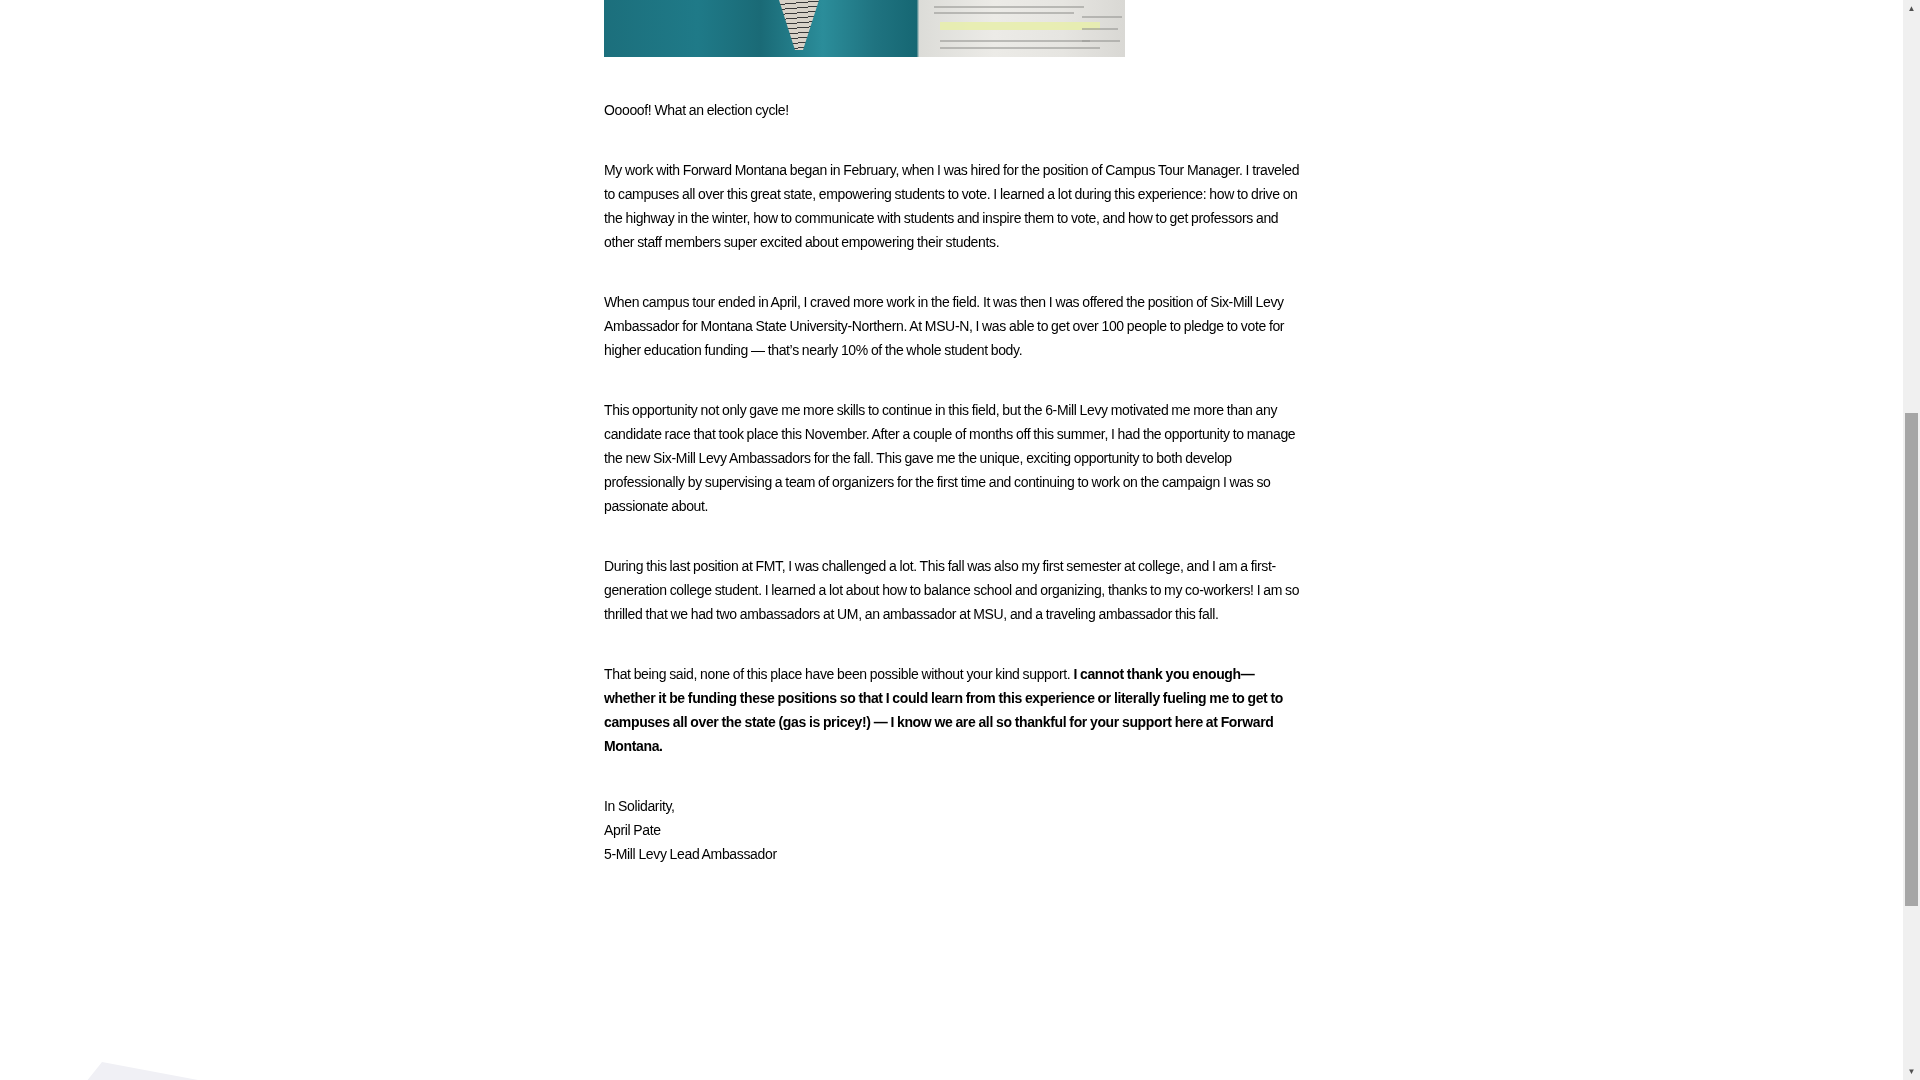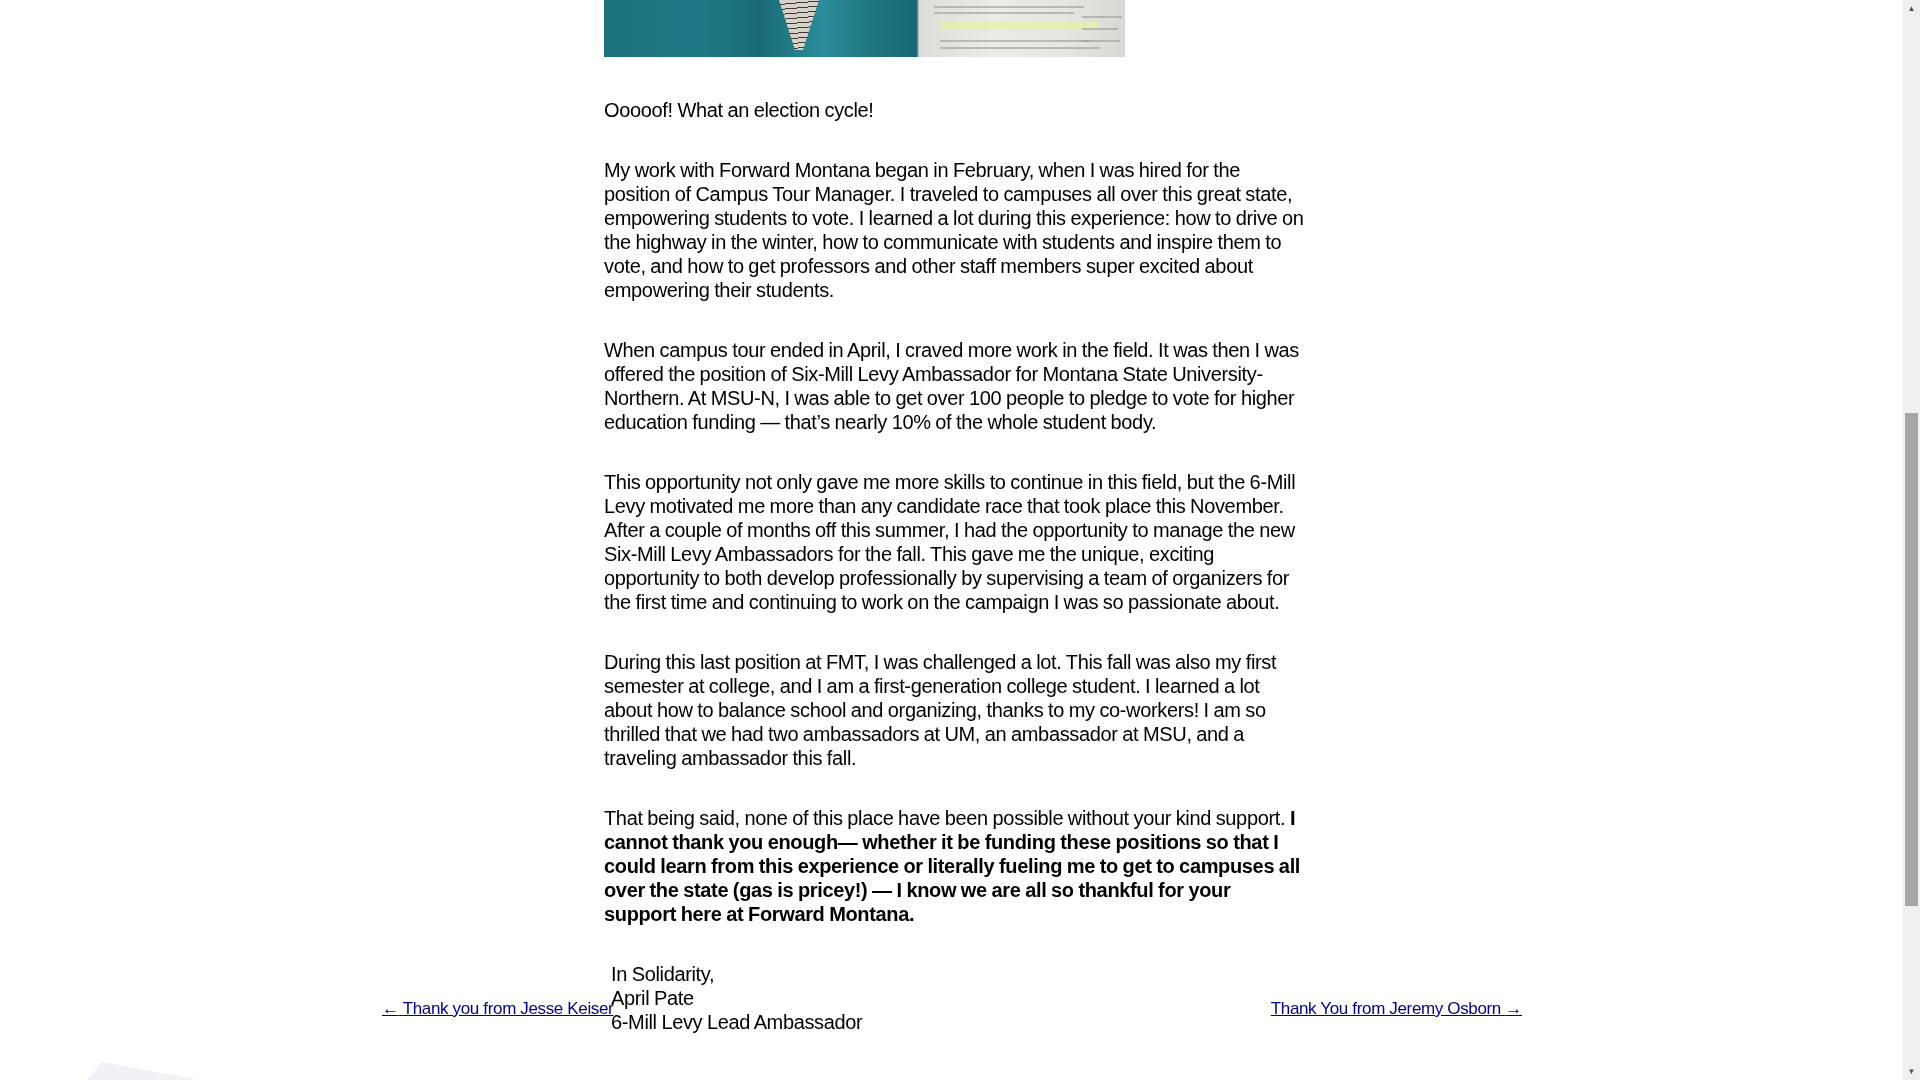--- a/index.html
+++ b/index.html
@@ -15,24 +15,24 @@
   }
   .hero-image .shirt {
     position: absolute; left: 175px; top: 0; width: 40px; height: 50px;
     background: repeating-linear-gradient(175deg, #d8d2c8 0 4px, #3a3a3a 4px 5px);
     clip-path: polygon(0 0, 100% 0, 60% 100%, 40% 100%);
   }
   .hero-image .doc-line { position: absolute; height: 2px; background: #9a9a96; opacity: .6; }
   .hero-image .hl { position: absolute; left: 336px; top: 22px; width: 160px; height: 8px; background: #e8eeaa; opacity: .85; }
   .content {
     position: absolute; left: 604px; top: 98px; width: 700px;
-    font-size: 20px; line-height: 24px; letter-spacing: -0.35px; word-spacing: -0.5px;
+    font-size: 14px; line-height: 24px; letter-spacing: -0.35px; word-spacing: -0.5px;
   }
   .content p { margin: 0 0 36px 0; }
-  .content p.sig { margin-bottom: 0; margin-left: 7px; }
+  .content p.sig { margin-bottom: 0; }
   .content b { font-weight: bold; margin-top: 36px; }
   .post-nav {
     position: absolute; top: 999px; left: 382px; width: 1140px; height: 24px;
     font-size: 17px; letter-spacing: -0.35px;
   }
   .post-nav a { color: #00008b; text-decoration: underline; position: absolute; top: 0; cursor: pointer; }
   .post-nav .prev { left: 0; }
   .post-nav .next { right: 0; }
   .deco {
     position: absolute; left: 78px; top: 1062px; width: 120px; height: 30px;
@@ -64,28 +64,24 @@
   <div class="content">
     <p>Ooooof! What an election cycle!</p>
     <p>My work with Forward Montana began in February, when I was hired for the position of Campus Tour Manager. I traveled to campuses all over this great state, empowering students to vote. I learned a lot during this experience: how to drive on the highway in the winter, how to communicate with students and inspire them to vote, and how to get professors and other staff members super excited about empowering their students.</p>
     <p>When campus tour ended in April, I craved more work in the field. It was then I was offered the position of Six-Mill Levy Ambassador for Montana State University-Northern. At MSU-N, I was able to get over 100 people to pledge to vote for higher education funding — that’s nearly 10% of the whole student body.</p>
     <p>This opportunity not only gave me more skills to continue in this field, but the 6-Mill Levy motivated me more than any candidate race that took place this November. After a couple of months off this summer, I had the opportunity to manage the new Six-Mill Levy Ambassadors for the fall. This gave me the unique, exciting opportunity to both develop professionally by supervising a team of organizers for the first time and continuing to work on the campaign I was so passionate about.</p>
     <p>During this last position at FMT, I was challenged a lot. This fall was also my first semester at college, and I am a first-generation college student. I learned a lot about how to balance school and organizing, thanks to my co-workers! I am so thrilled that we had two ambassadors at UM, an ambassador at MSU, and a traveling ambassador this fall.</p>
     <p><span>That being said, none of this place have been possible without your kind support. </span><b>I cannot thank you enough— whether it be funding these positions so that I could learn from this experience or literally fueling me to get to campuses all over the state (gas is pricey!) — I know we are all so thankful for your support here at Forward Montana.</b></p>
     <p class="sig">
       <span>In Solidarity,</span><br>
       <span>April Pate</span><br>
-      <span>6-Mill Levy Lead Ambassador</span>
+      <span>5-Mill Levy Lead Ambassador</span>
     </p>
   </div>
 
-  <nav class="post-nav">
-    <a class="prev"><span>←</span> <span>Thank you from Jesse Keiser</span></a>
-    <a class="next"><span>Thank You from Jeremy Osborn</span> <span>→</span></a>
-  </nav>
 
   <div class="deco"></div>
 </div>
 
 <div class="scrollbar">
   <div class="scroll-up">▲</div>
   <div class="scroll-thumb"></div>
   <div class="scroll-down">▼</div>
 </div>
 

